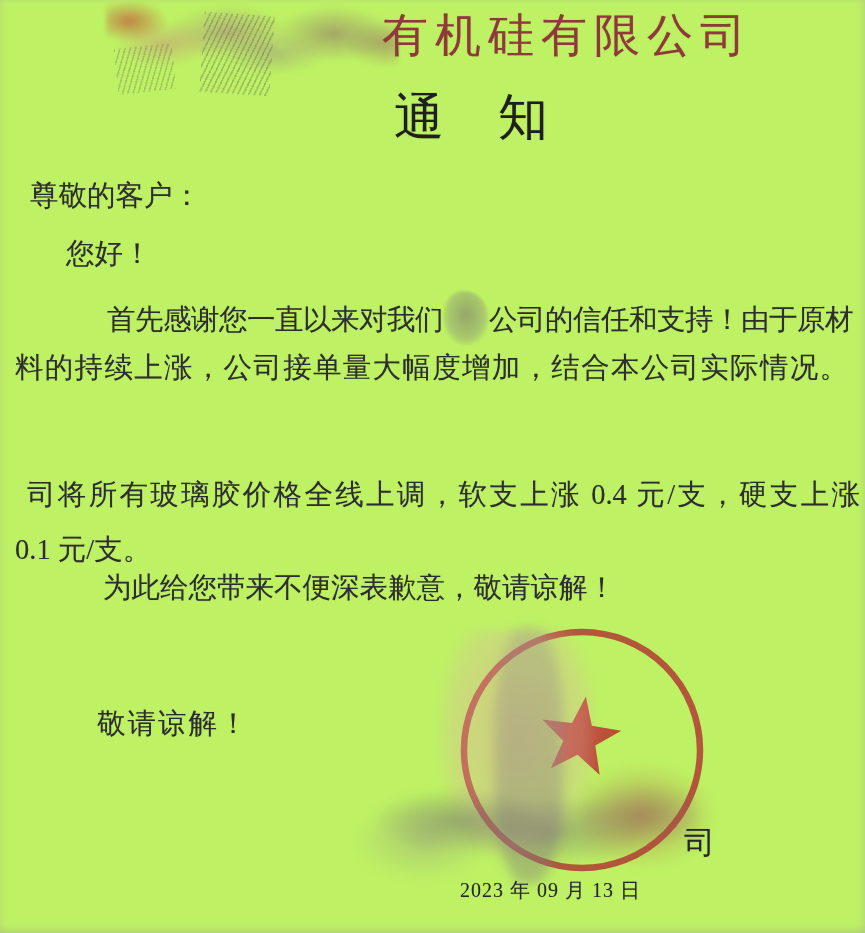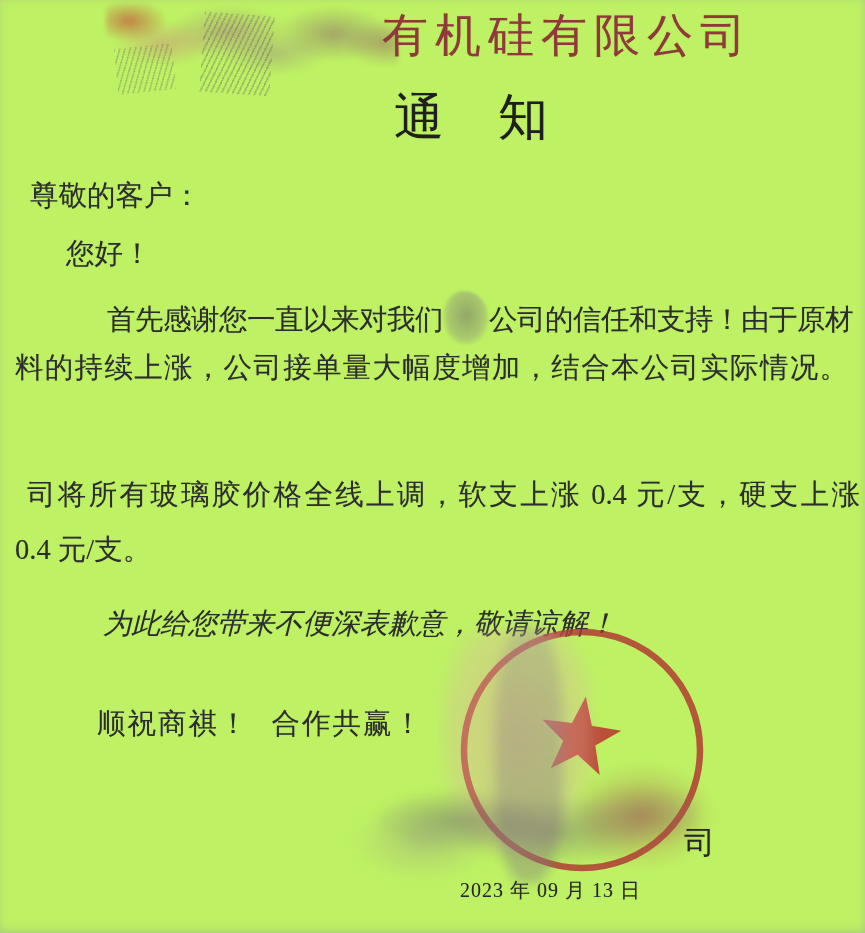--- a/index.html
+++ b/index.html
@@ -60,21 +60,21 @@
   .inline-blob{
     display:inline-block;width:46px;height:54px;vertical-align:-16px;
     background:radial-gradient(ellipse at 50% 45%, rgba(112,106,106,.55), rgba(132,126,126,.35) 55%, transparent 78%);
     border-radius:45% 55% 50% 50%;
     filter:blur(1px);
   }
   .l2{left:15px;top:352px;width:833px;}
   .l3{left:15px;top:412px;width:833px;}
   .l4{left:27px;top:472px;width:833px;margin-top:7px;}
   .l5{left:15px;top:534px;}
-  .closing{left:103px;top:608px;font-style:italic;}
+  .closing{left:103px;top:572px;}
   .wishes{left:97px;top:708px;display:flex;gap:22px;letter-spacing:2px;}
   
   .seal-svg{left:432px;top:600px;z-index:1;}
   .smudge{position:absolute;z-index:2;pointer-events:none;}
   .wash-pink{
     left:440px;top:630px;width:155px;height:225px;
     background:radial-gradient(ellipse at 50% 45%, rgba(226,162,160,.5), rgba(226,172,170,.28) 60%, transparent 78%);
     filter:blur(5px);
   }
   .wash-gray-band{
@@ -134,27 +134,26 @@
 
   <div class="line salutation">尊敬的客户：</div>
   <div class="line greeting">您好！</div>
 
   <div class="line para1 tight">
     <span>首先感谢您一直以来对我们</span><span class="inline-blob"></span><span>公司的信任和支持！由于原材</span>
   </div>
 
   <div class="line l2 justify">料的持续上涨，公司接单量大幅度增加，结合本公司实际情况。</div>
   <div class="line l4 justify">司将所有玻璃胶价格全线上调，软支上涨 0.4 元/支，硬支上涨</div>
-  <div class="line l5">0.4 元/支。</div>
+  <div class="line l5">0.1 元/支。</div>
 
   <div class="line closing">为此给您带来不便深表歉意，敬请谅解！</div>
 
   <div class="line wishes">
-    <span>顺祝商祺！</span>
-    <span>合作共赢！</span>
+    <span>敬请谅解！</span>
   </div>
 
   <svg class="abs seal-svg" width="300" height="300" viewBox="0 0 300 300">
     <defs>
       <path id="sealArc" d="M 150,244 A 94,94 0 1 1 149.9,244" fill="none"></path>
     </defs>
     <circle cx="150" cy="150" r="118" fill="none" stroke="#b13431" stroke-width="6.5" opacity="0.82"></circle>
     <path d="M0,-42 L10,-13.8 L39.9,-13 L16.2,5.3 L24.7,34 L0,17 L-24.7,34 L-16.2,5.3 L-39.9,-13 L-10,-13.8 Z" transform="translate(148,138) rotate(8)" fill="#bb3430" opacity="0.85"></path>
     <text class="seal-arc-text">
       <textPath href="#sealArc" startOffset="195">机硅有限公司</textPath>

